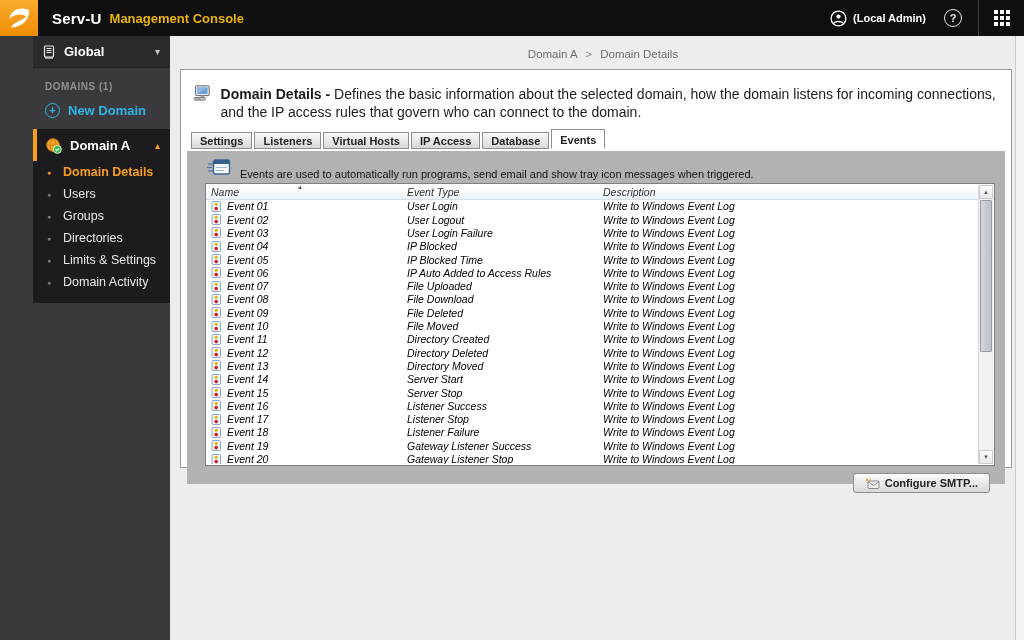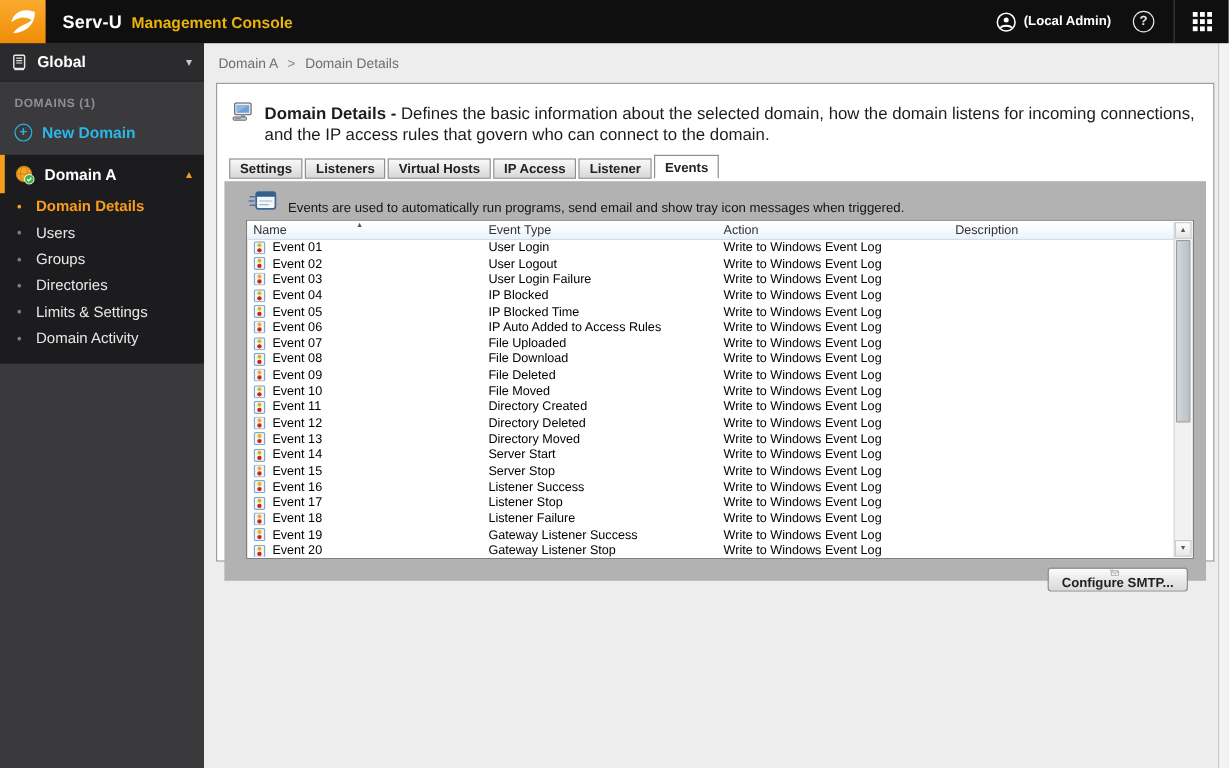--- a/index.html
+++ b/index.html
@@ -14,57 +14,57 @@
   .product { color:#eab308; font-size:13px; font-weight:600; margin-left:8px; }
   .topbar-right { margin-left:auto; display:flex; align-items:center; height:36px; }
   .user-chip { display:flex; align-items:center; color:#fff; font-size:11px; font-weight:bold; margin-right:18px; cursor:pointer; }
   .user-chip svg { margin-right:6px; }
   .help-btn { width:18px; height:18px; border:1.5px solid #e6e6e6; border-radius:50%; color:#e6e6e6; font-size:11px; font-weight:bold; display:flex; align-items:center; justify-content:center; margin-right:16px; cursor:pointer; }
   .grid-btn { width:46px; height:36px; border-left:1px solid #3a3a3c; display:flex; align-items:center; justify-content:center; cursor:pointer; }
   .grid-ico { display:grid; grid-template-columns:repeat(3,4px); grid-gap:2px; }
   .grid-ico i { width:4px; height:4px; background:#fff; display:block; }
 
   
-  .sidebar { position:absolute; top:36px; left:0; width:170px; height:604px; background:#3a3a3c; color:#eee; }
+  .sidebar { position:absolute; top:36px; left:0; width:170px; height:604px; background:#3a3a3c; color:#eee;padding-left:33px; }
   .global-row { height:32px; background:#2b2b2d; border-bottom:1px solid #232325; display:flex; align-items:center; padding:0 10px; cursor:pointer; }
   .global-row .glabel { font-size:13px; font-weight:bold; color:#fff; margin-left:8px; }
   .global-row .caret { margin-left:auto; color:#c8c8c8; font-size:10px; }
   .domains-header { padding:13px 12px 4px 12px; font-size:10px; font-weight:bold; color:#8f8f92; letter-spacing:.5px; }
   .new-domain { display:flex; align-items:center; padding:7px 12px 11px 12px; color:#2cb5e8; font-size:13px; font-weight:bold; cursor:pointer; }
   .plus-circle { width:15px; height:15px; border:1.6px solid #2cb5e8; border-radius:50%; display:flex; align-items:center; justify-content:center; font-size:11px; font-weight:bold; margin-right:8px; line-height:1; }
   .domain-group { background:#1c1c1e; padding-bottom:10px; }
   .domain-head { height:32px; display:flex; align-items:center; padding:0 10px 0 8px; border-left:4px solid #f99d1c; cursor:pointer; }
   .domain-head .dlabel { color:#fff; font-size:13px; font-weight:bold; margin-left:8px; }
   .domain-head .caret { margin-left:auto; color:#f99d1c; font-size:10px; }
   .side-item { display:flex; align-items:center; height:22px; padding-left:14px; font-size:12.5px; color:#e8e8e8; cursor:pointer; }
   .side-item .bullet { font-size:7px; color:#7d7d80; width:16px; }
   .side-item.active { color:#f99d1c; font-weight:bold; }
   .side-item.active .bullet { color:#f99d1c; }
 
   
   .main { position:absolute; top:36px; left:170px; right:0; bottom:0; background:#ededee; }
   .page-scrollbar { position:absolute; top:0; right:0; width:9px; bottom:0; background:#f3f3f3; border-left:1px solid #cbcbcb; }
-  .breadcrumb { padding:12px 0 0 12px; font-size:11.5px; color:#6e6e6e; }
+  .breadcrumb { padding:12px 0 0 12px; font-size:11.5px; color:#6e6e6e;text-align:center; }
   .breadcrumb .crumb { cursor:pointer; }
   .breadcrumb .sep { margin:0 5px; color:#8a8a8a; }
 
   .panel { position:relative; margin:9px 0 0 10px; width:832px; height:399px; background:#fff; border:1px solid #9b9b9b; }
   .panel-head { display:flex; align-items:flex-start; padding:11px 12px 8px 12px; }
   .panel-head .ptext { font-size:14px; color:#1c1c1c; margin-left:10px; margin-top:4px; line-height:1.3; }
   .panel-head .ptitle { font-weight:bold; }
 
   .tabstrip { display:flex; align-items:flex-end; padding-left:10px; height:20px; margin-bottom:2px; }
   .tab { font-size:11px; font-weight:bold; color:#222; background:linear-gradient(#f9f9f9,#e2e2e2 70%,#d6d6d6); border:1px solid #8f8f8f; padding:2px 8px 2px 8px; margin-right:2px; height:17px; cursor:pointer; white-space:nowrap; }
   .tab.active { background:#fff; border-bottom:1px solid #fff; height:20px; padding-top:4px; position:relative; z-index:2; }
 
   .gray-region { margin:0 6px 6px 6px; height:333px; background:#b2b2b3; padding:0 10px 0 18px; position:relative; }
   .hint-row { display:flex; align-items:center; padding:7px 0 6px 2px; height:32px; }
   .hint-row .htext { font-size:11px; color:#141414; margin-left:9px;margin-top:12px; }
 
-  .lview { position:relative; height:283px; background:#fff; border:1px solid #7f7f7f; overflow:hidden; }
+  .lview { position:relative; height:283px; background:#fff; border:1px solid #7f7f7f; overflow:hidden;font-style:italic; }
   .lhead { position:absolute; top:0; left:0; right:0; height:16px; display:flex; background:linear-gradient(#ffffff,#f6faff 55%,#eaf2fa); border-bottom:1px solid #d4dde8; font-size:10.5px; color:#333; padding-right:16px; z-index:2; }
   .hcell { display:flex; align-items:center; }
   .sort-glyph { position:absolute; left:92px; top:-1px; font-size:7px; color:#555; }
   .rows { position:absolute; top:16px; left:0; right:0; bottom:1px; overflow:hidden; }
   .trow { height:13.3px; display:flex; align-items:flex-start; font-size:10.5px; color:#000; padding-right:16px; cursor:default; }
   .cell { white-space:nowrap; overflow:hidden; }
   .col-name { width:196px; padding-left:5px; display:flex; align-items:center; }
   .col-type { width:196px; padding-left:5px; }
   .col-action { width:193px; padding-left:5px; }
   .col-desc { flex:1; padding-left:5px; }
@@ -72,21 +72,21 @@
 
   .vscroll { position:absolute; top:1px; right:1px; bottom:1px; width:15px; background:#f1f1f2; border-left:1px solid #d9d9d9; z-index:3; }
   .sbtn { height:14px; display:flex; align-items:center; justify-content:center; font-size:6px; color:#555; background:linear-gradient(#fdfdfd,#e7e7e9); border:1px solid #c9ccd1; cursor:pointer; }
   .sbtn.down { position:absolute; bottom:0; left:0; right:0; }
   .sthumb { position:absolute; top:15px; left:1px; right:1px; height:152px; background:linear-gradient(90deg,#d3d6da,#bcc1c7); border:1px solid #979da6; border-radius:1px; cursor:pointer; }
 
   .btn-row { position:relative; margin-top:7px; display:flex; }
   .btn { height:20px; padding:0 11px; font-family:"Liberation Sans",sans-serif; font-size:11px; font-weight:bold; color:#222;
          background:linear-gradient(#fcfcfc,#e9e9e9 50%,#dadada); border:1px solid #8d8d8d; border-radius:3px; margin-right:5px; cursor:pointer; white-space:nowrap; }
   .btn.spaced { margin-left:6px; }
-  .btn-smtp { position:absolute; right:0; top:0; display:inline-flex; align-items:center;flex-direction:column; }
+  .btn-smtp { position:absolute; right:0; top:0; display:inline-flex; align-items:center; }
   .btn-smtp svg { margin-right:5px; }
 </style>
 </head>
 <body>
 
 <div id="app">
 
   <div class="topbar">
     <div class="logo">
       <svg width="26" height="26" viewBox="0 0 26 26">
@@ -206,21 +206,21 @@
           <span>Defines the basic information about the selected domain, how the domain listens for incoming connections, and the IP access rules that govern who can connect to the domain.</span>
         </div>
       </div>
 
       <div class="tabstrip">
 
       <div class="tab">Settings</div>
           <div class="tab">Listeners</div>
           <div class="tab">Virtual Hosts</div>
           <div class="tab">IP Access</div>
-          <div class="tab">Listener</div>
+          <div class="tab">Database</div>
           <div class="tab active">Events</div>
         </div>
 
       <div class="gray-region">
         <div class="hint-row">
           <svg width="24" height="19" viewBox="0 0 24 19">
             <line x1="1" y1="6" x2="6" y2="6" stroke="#4a76a8" stroke-width="1.2"></line>
             <line x1="0" y1="9.5" x2="5" y2="9.5" stroke="#4a76a8" stroke-width="1.2"></line>
             <line x1="1" y1="13" x2="6" y2="13" stroke="#4a76a8" stroke-width="1.2"></line>
             <rect x="6.5" y="2" width="16" height="14" rx="2" fill="#f4f8fc" stroke="#3c6693" stroke-width="1.4"></rect>
@@ -231,21 +231,20 @@
           <span class="htext">Events are used to automatically run programs, send email and show tray icon messages when triggered.</span>
         </div>
 
         <div class="lview">
           <div class="lhead">
             <span class="hcell col-name" style="position:relative;">
               <span>Name</span>
               <span class="sort-glyph">▴</span>
             </span>
             <span class="hcell col-type">Event Type</span>
-            <span class="hcell col-action">Action</span>
             <span class="hcell col-desc">Description</span>
           </div>
           <div class="rows">
 
           <div class="trow">
                 <span class="cell col-name">
                   <span class="evicon">
                     <svg width="11" height="11" viewBox="0 0 11 11">
                       <rect x="1" y="0.5" width="8.5" height="10" rx="1" fill="#eef3f9" stroke="#8aa6c8" stroke-width="1"></rect>
                       <circle cx="5.2" cy="3.3" r="1.6" fill="#e8b10a"></circle>

